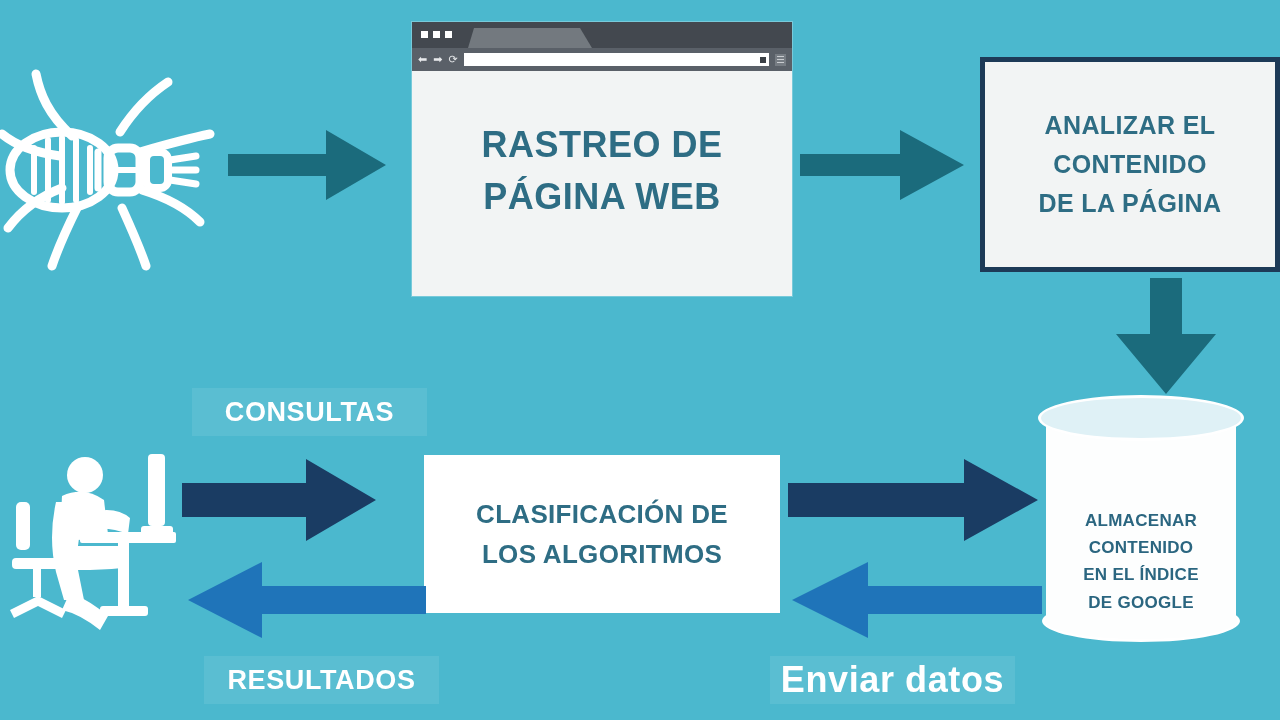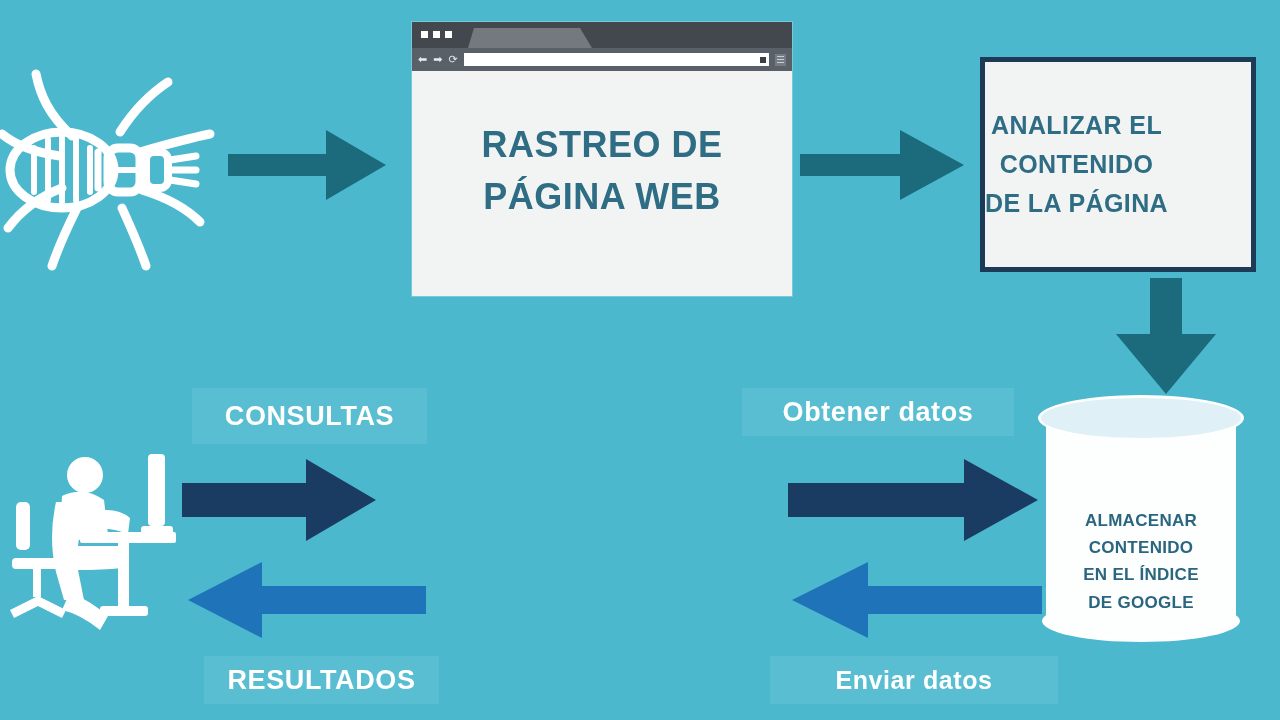--- a/index.html
+++ b/index.html
@@ -85,26 +85,27 @@
     color: #2e6d84;
     font-size: 36px;
     font-weight: bold;
     text-align: center;
     line-height: 1.45;
     letter-spacing: 0.5px;
   }
 
   
   #analyze-box {
-    left: 980px; top: 57px; width: 276px; height: 215px;
+    left: 980px; top: 57px; width: 300px; height: 215px;
     background: #f2f4f4;
     border: 5px solid #1d3a57;
     box-sizing: border-box;
     display: flex;
     align-items: center;
+    justify-content: center;
   }
   #analyze-box-text {
     color: #2e6d84;
     font-size: 25px;
     font-weight: bold;
     text-align: center;
     line-height: 1.55;
     letter-spacing: 0.4px;
   }
 
@@ -168,24 +169,24 @@
   .flow-label {
     position: absolute;
     color: #ffffff;
     font-weight: bold;
     letter-spacing: 0.6px;
     background: rgba(255,255,255,0.085);
     display: flex;
     align-items: center;
     justify-content: center;
   }
-  #label-consultas   { left: 192px; top: 388px; width: 235px; height: 56px; font-size: 27px; }
+  #label-consultas   { left: 192px; top: 388px; width: 235px; height: 48px; font-size: 27px; }
   #label-obtener     { left: 742px; top: 388px; width: 272px; height: 48px; font-size: 27px; }
   #label-resultados  { left: 192px; top: 656px; width: 235px; height: 48px; font-size: 27px; margin-left: 12px; }
-  #label-enviar      { left: 770px; top: 656px; width: 288px; height: 48px; font-size: 25px; }
+  #label-enviar      { left: 770px; top: 656px; width: 245px; height: 48px; font-size: 36px; }
 </style>
 </head>
 <body>
 
 <div id="stage">
 
   <div class="node" id="spider-icon">
     <svg viewBox="0 0 215 225" width="215" height="225" aria-hidden="true">
       <g fill="none" stroke="#ffffff" stroke-width="9" stroke-linecap="round" stroke-linejoin="round">
 
@@ -325,34 +326,39 @@
 
         <rect x="144" y="14" width="17" height="72" rx="4"></rect>
 
         <rect x="137" y="86" width="32" height="9" rx="3"></rect>
       </g>
     </svg>
   </div>
 
   <div class="flow-label" id="label-consultas">CONSULTAS</div>
 
-  <div class="flow-label" id="label-obtener">Obtener datos</div>
 
   <div class="arrow" style="left:182px; top:457px;">
     <svg width="196" height="86" viewBox="0 0 196 86" aria-hidden="true">
       <polygon points="0,26 124,26 124,2 194,43 124,84 124,60 0,60" fill="#1a3c63"></polygon>
     </svg>
   </div>
 
   <div class="arrow" style="left:788px; top:457px;">
     <svg width="252" height="86" viewBox="0 0 252 86" aria-hidden="true">
       <polygon points="0,26 176,26 176,2 250,43 176,84 176,60 0,60" fill="#1a3c63"></polygon>
     </svg>
   </div>
 
+  <div class="node" id="algorithm-box">
+    <div id="algorithm-box-text">
+      <div>CLASIFICACIÓN DE</div>
+      <div>LOS ALGORITMOS</div>
+    </div>
+  </div>
 
   <div class="arrow" style="left:790px; top:560px;">
     <svg width="252" height="80" viewBox="0 0 252 80" aria-hidden="true">
       <polygon points="252,26 78,26 78,2 2,40 78,78 78,54 252,54" fill="#1f74b9"></polygon>
     </svg>
   </div>
 
   <div class="arrow" style="left:186px; top:560px;">
     <svg width="240" height="80" viewBox="0 0 240 80" aria-hidden="true">
       <polygon points="240,26 76,26 76,2 2,40 76,78 76,54 240,54" fill="#1f74b9"></polygon>

